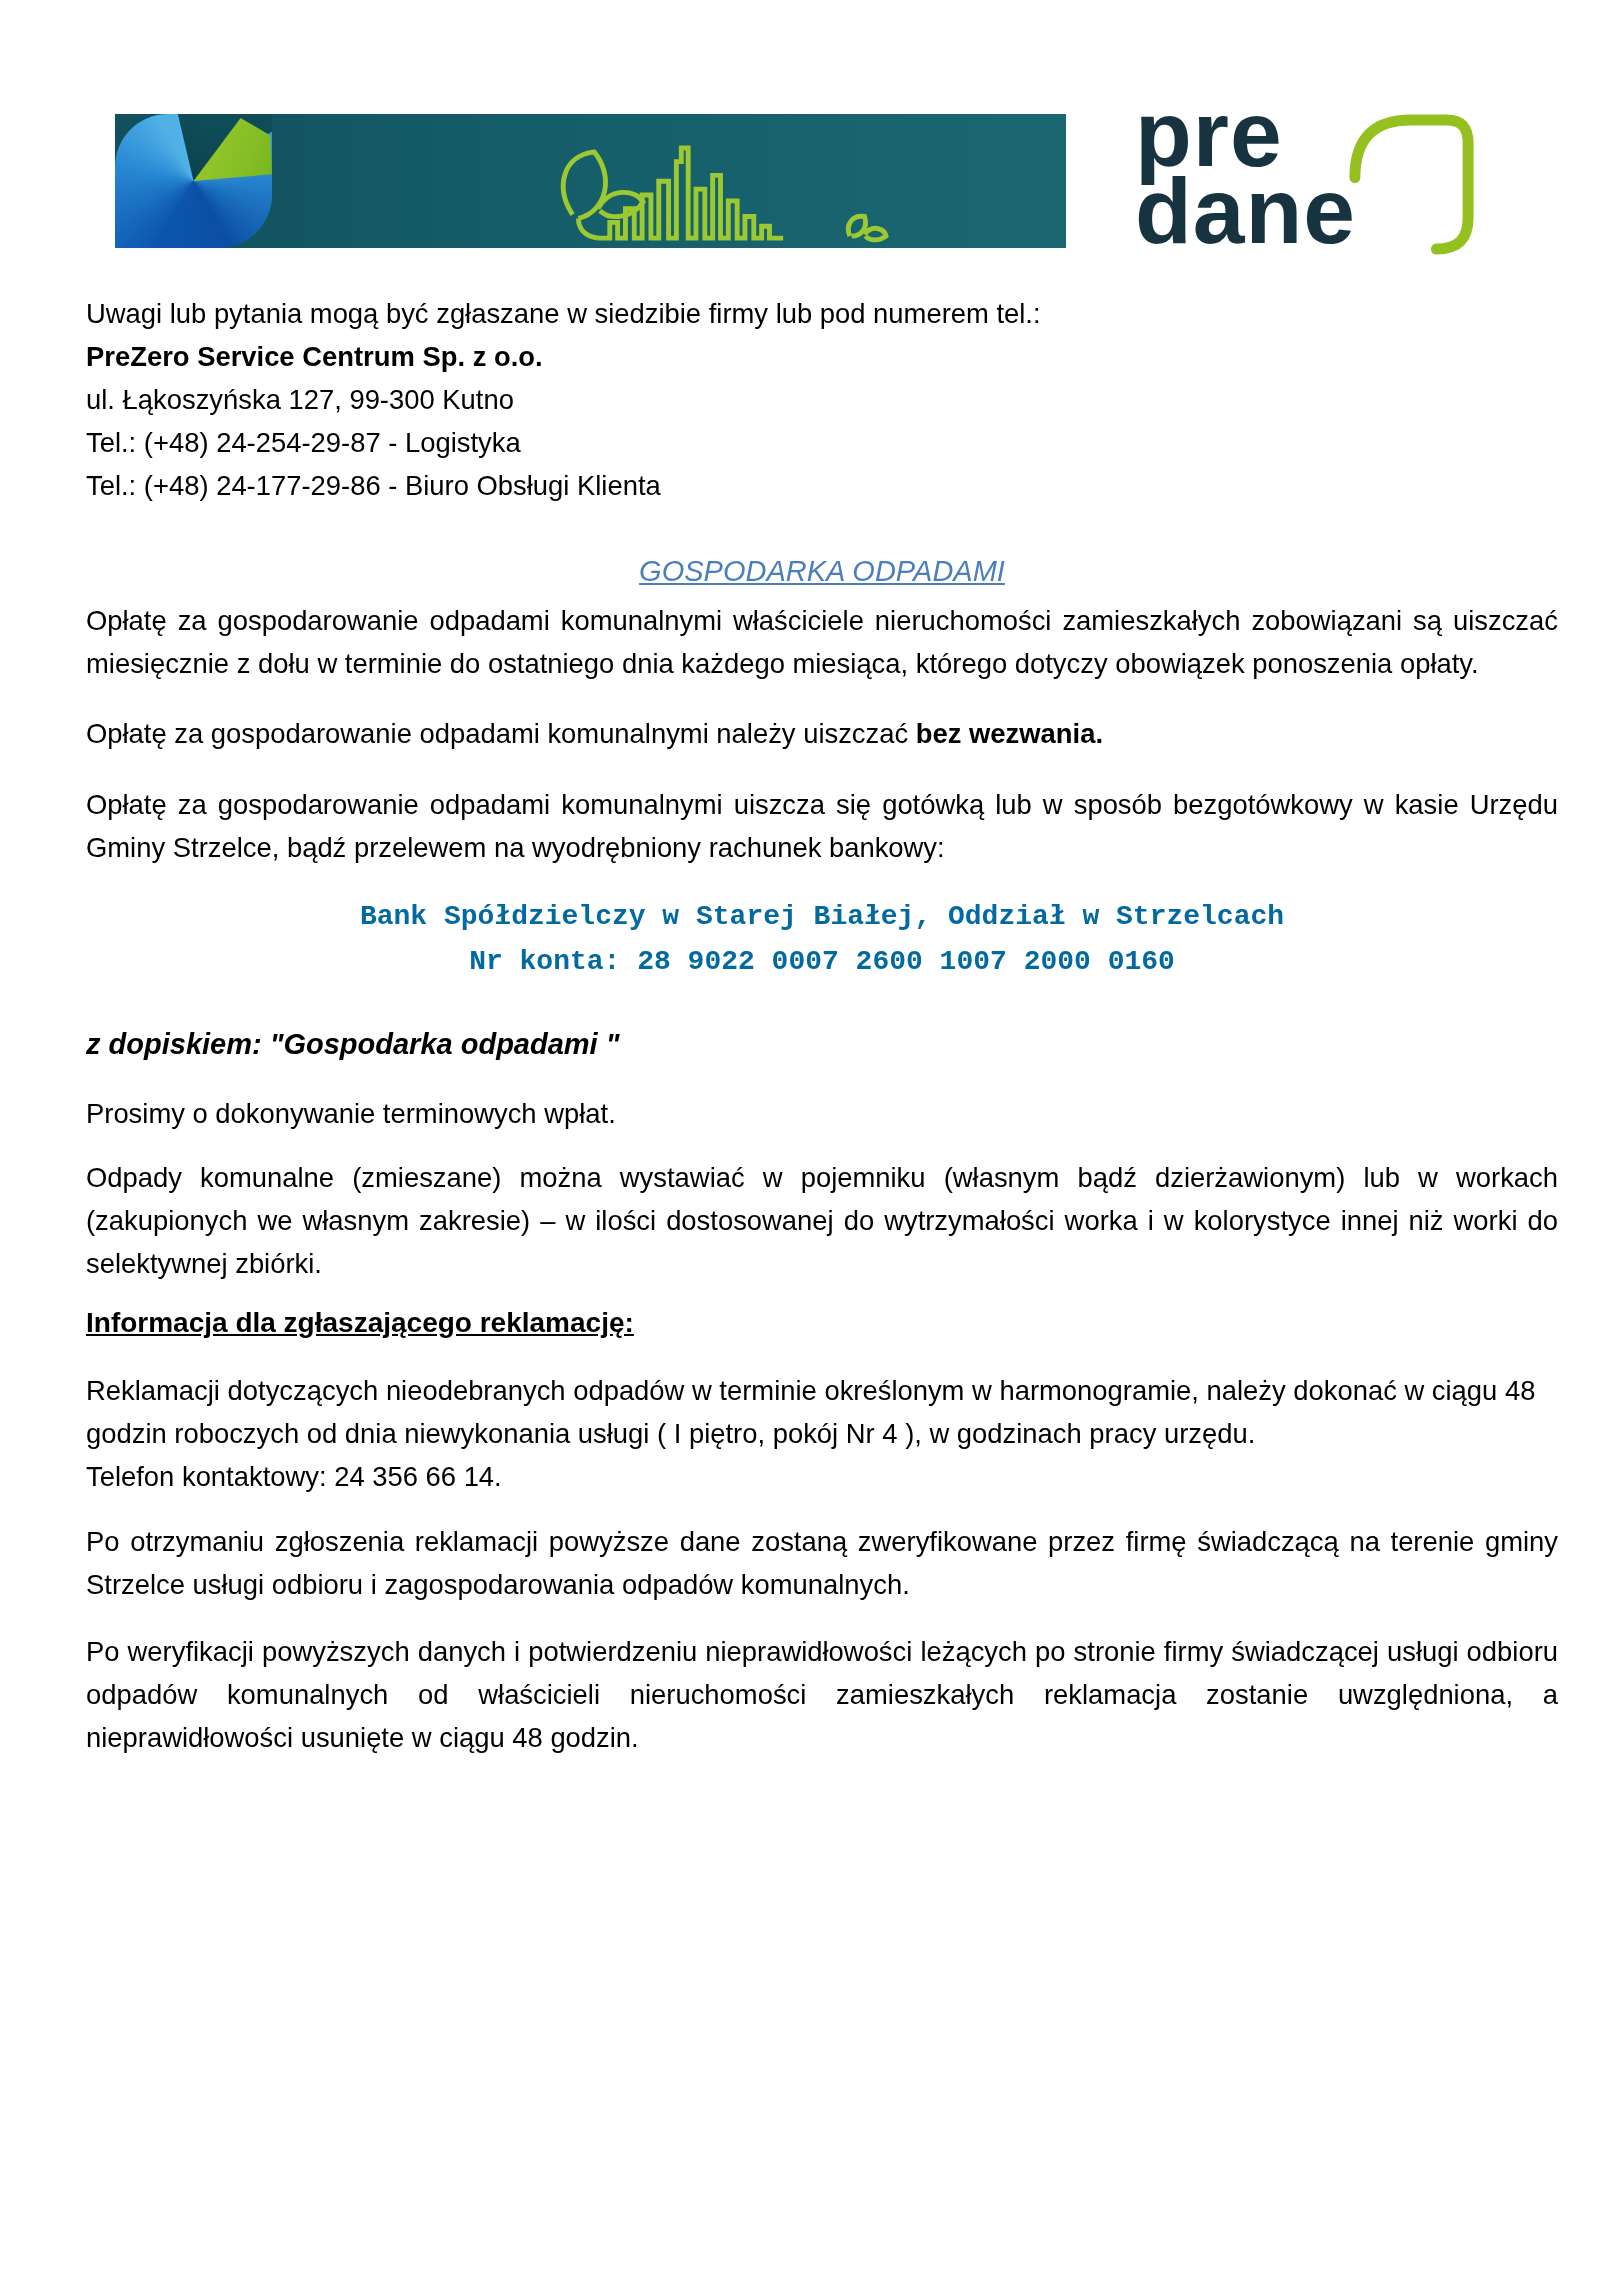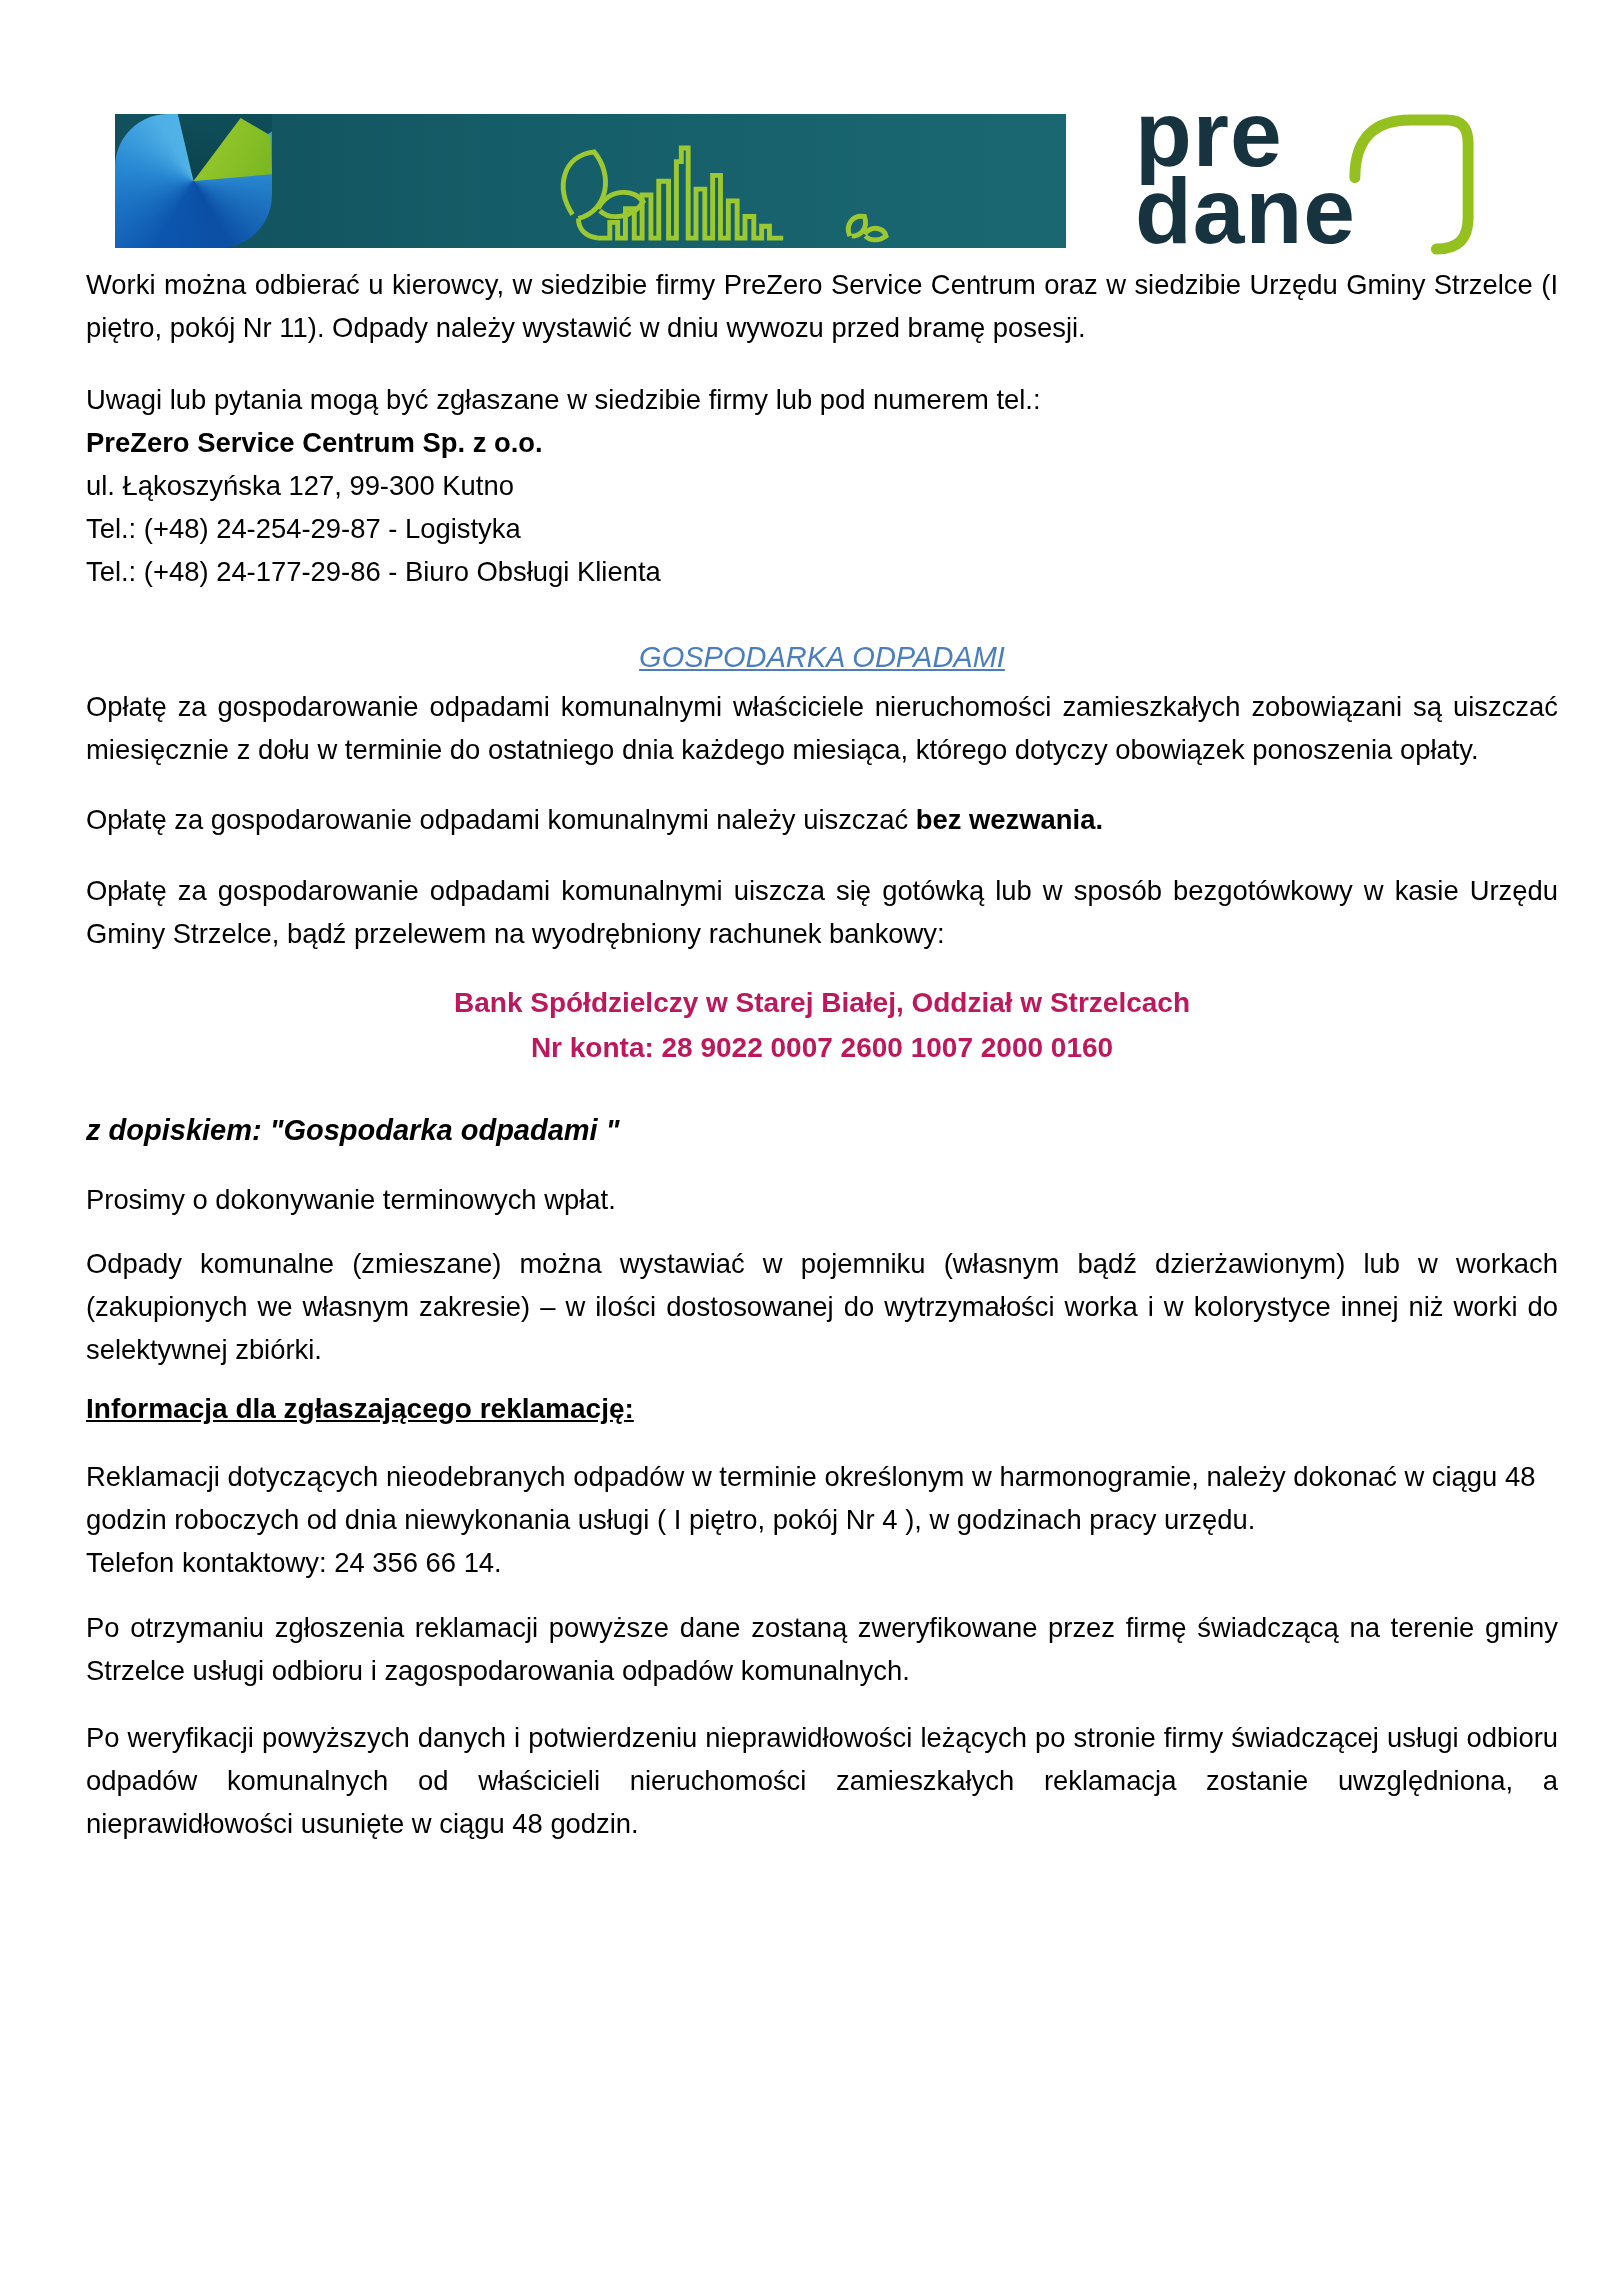--- a/index.html
+++ b/index.html
@@ -82,24 +82,25 @@
     font-size: 29px;
     font-style: italic;
     color: #4a7ebc;
     text-decoration: underline;
   }
   .fee1 { margin-top: 5.9px; }
   .gap28 { margin-top: 27.4px; }
   .bank-block {
     margin-top: 25.5px;
     text-align: center;
-    color: #be185d;
+    color: #0369a1;
     font-weight: bold;
     font-size: 28px;
     line-height: 45px;
+    font-family: Liberation Mono, monospace;
   }
   .annotation {
     margin-top: 39px;
     font-weight: bold;
     font-style: italic;
     font-size: 29px;
   }
   .note { margin-top: 25.5px; }
   .reminder { margin-top: 25.5px; }
   .mixed { margin-top: 21.6px; }
@@ -148,21 +149,20 @@
       <div>pre</div>
       <div>dane</div>
     </div>
     <svg class="logo-bracket" viewBox="0 0 130 150" fill="none" xmlns="http://www.w3.org/2000/svg">
       <path d="M8 68 C8 28 28 10 64 10 L100 10 C116 10 122 18 122 34 L122 108 C122 130 112 140 90 140" stroke="#94c11f" stroke-width="11" stroke-linecap="round" fill="none"></path>
     </svg>
   </div>
 
   <div class="main">
 
-    <p class="para">Worki można odbierać u kierowcy, w  siedzibie firmy PreZero Service Centrum oraz w siedzibie Urzędu Gminy Strzelce (I piętro, pokój Nr 11). Odpady należy wystawić w dniu wywozu przed bramę posesji.</p>
 
     <div class="contact-block">
       <div class="plain">Uwagi lub pytania mogą być zgłaszane w siedzibie firmy lub pod numerem tel.:</div>
       <div class="plain bold">PreZero Service Centrum Sp. z o.o.</div>
       <div class="plain">ul. Łąkoszyńska 127, 99-300 Kutno</div>
       <div class="plain">Tel.: (+48) 24-254-29-87 - Logistyka</div>
       <div class="plain">Tel.: (+48) 24-177-29-86 - Biuro Obsługi Klienta</div>
     </div>
 
     <div class="section-title">GOSPODARKA ODPADAMI</div>

